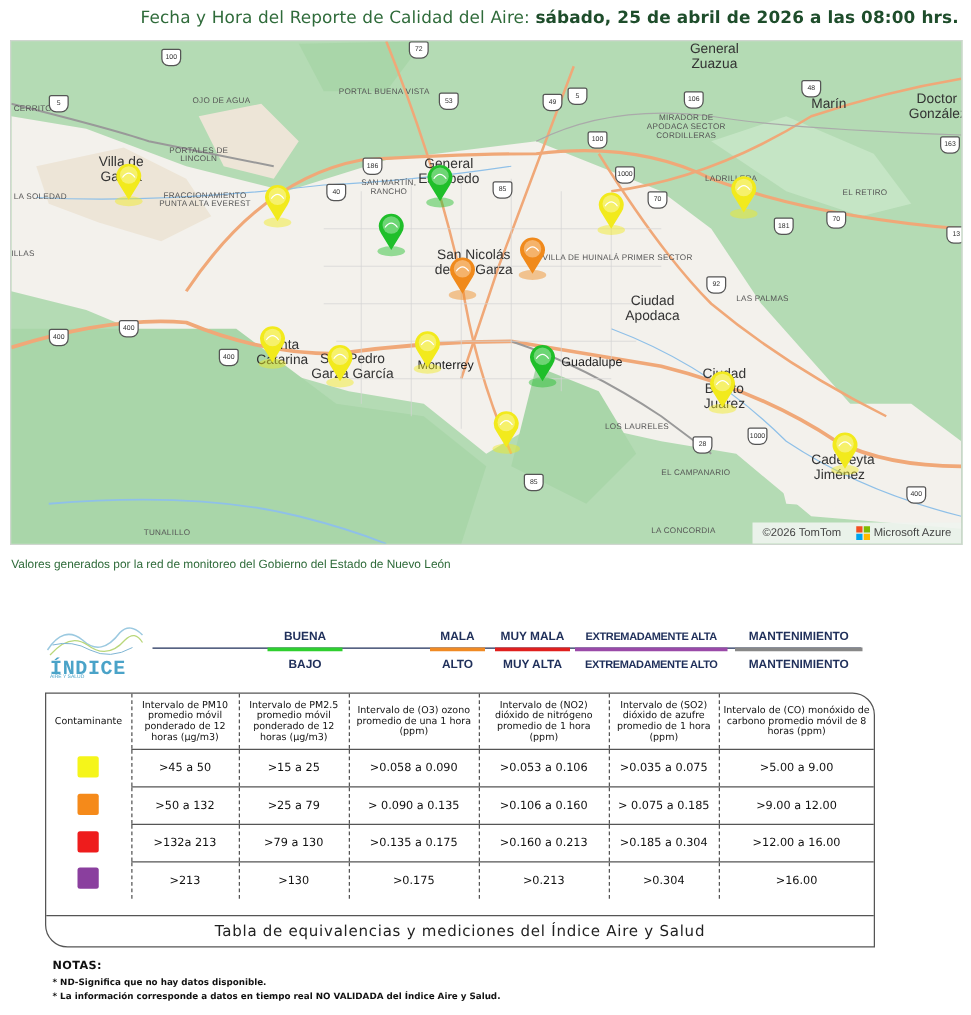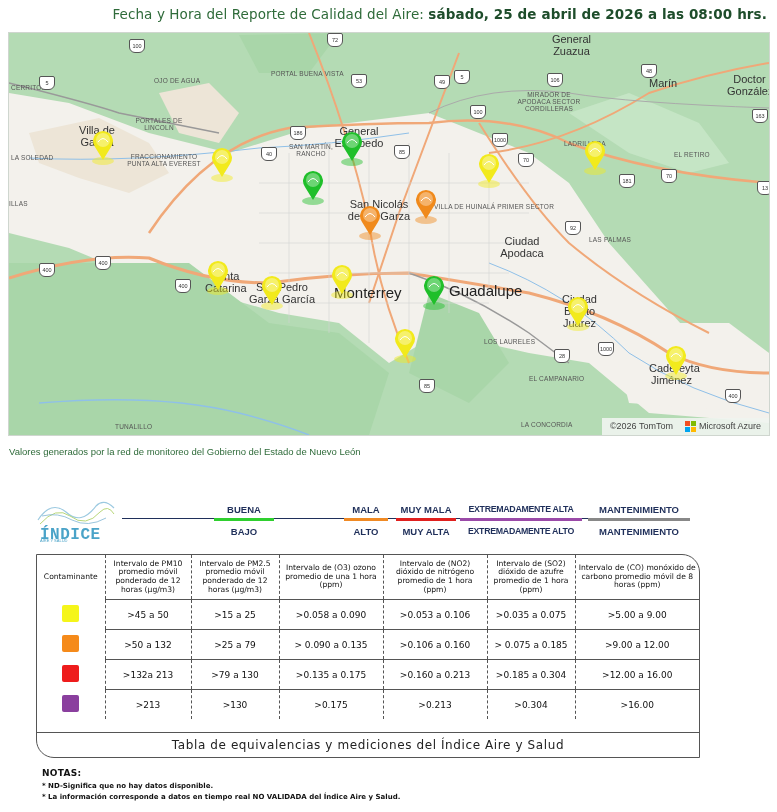--- a/index.html
+++ b/index.html
@@ -3,21 +3,21 @@
 <meta charset="utf-8">
 <style>
   html,body{margin:0;padding:0;background:#fff;}
   body{width:777px;height:812px;position:relative;overflow:hidden;font-family:"DejaVu Sans",sans-serif;}
   .report-header{position:absolute;top:6px;right:10px;font-size:13.5px;color:#2f6b3a;white-space:nowrap;letter-spacing:0.1px;}
   .report-header b{color:#1e4d2b;font-weight:bold;}
   .map{position:absolute;left:8px;top:32px;width:760px;height:402px;background:#b4dbb4;border:1px solid #cfd6cf;overflow:hidden;}
   .map svg{position:absolute;left:0;top:0;}
   .map-label{position:absolute;font-family:"Liberation Sans",sans-serif;color:#555;font-size:6.5px;letter-spacing:0.2px;white-space:nowrap;}
   .city{position:absolute;font-family:"Liberation Sans",sans-serif;color:#333;font-size:11px;line-height:12px;text-align:center;white-space:nowrap;}
-  .city.big{font-size:15px;line-height:16px;color:#222;}
+  .city.big{font-size:10px;line-height:16px;color:#222;}
   .shield{position:absolute;width:14px;height:12px;background:#fff;border:1px solid #555;border-radius:2px 2px 6px 6px;font-size:5.5px;font-family:"Liberation Sans",sans-serif;color:#333;text-align:center;line-height:12px;}
   .pin{position:absolute;width:26px;height:38px;}
   .attrib{position:absolute;right:0;bottom:0;background:rgba(240,244,240,0.9);font-family:"Liberation Sans",sans-serif;font-size:9px;color:#444;padding:3px 8px;display:flex;gap:12px;align-items:center;}
   .ms-logo{display:inline-grid;grid-template-columns:5px 5px;gap:1px;vertical-align:middle;margin-right:3px;}
   .ms-logo i{display:block;width:5px;height:5px;}
   .source-note{position:absolute;left:9px;top:446px;font-family:"Liberation Sans",sans-serif;font-size:9.5px;color:#2f6b3a;}
   .legend-wrap{position:absolute;left:36px;top:496px;width:665px;height:62px;}
   .logo{position:absolute;left:0;top:2px;width:80px;height:48px;}
   .logo .word{position:absolute;left:4px;top:28px;font-family:Liberation Mono, monospace;font-weight:bold;color:#4aa3c8;font-size:16px;letter-spacing:0.5px;}
   .logo .sub{position:absolute;left:4px;top:40px;font-family:"Liberation Sans",sans-serif;font-size:4px;color:#4aa3c8;}

